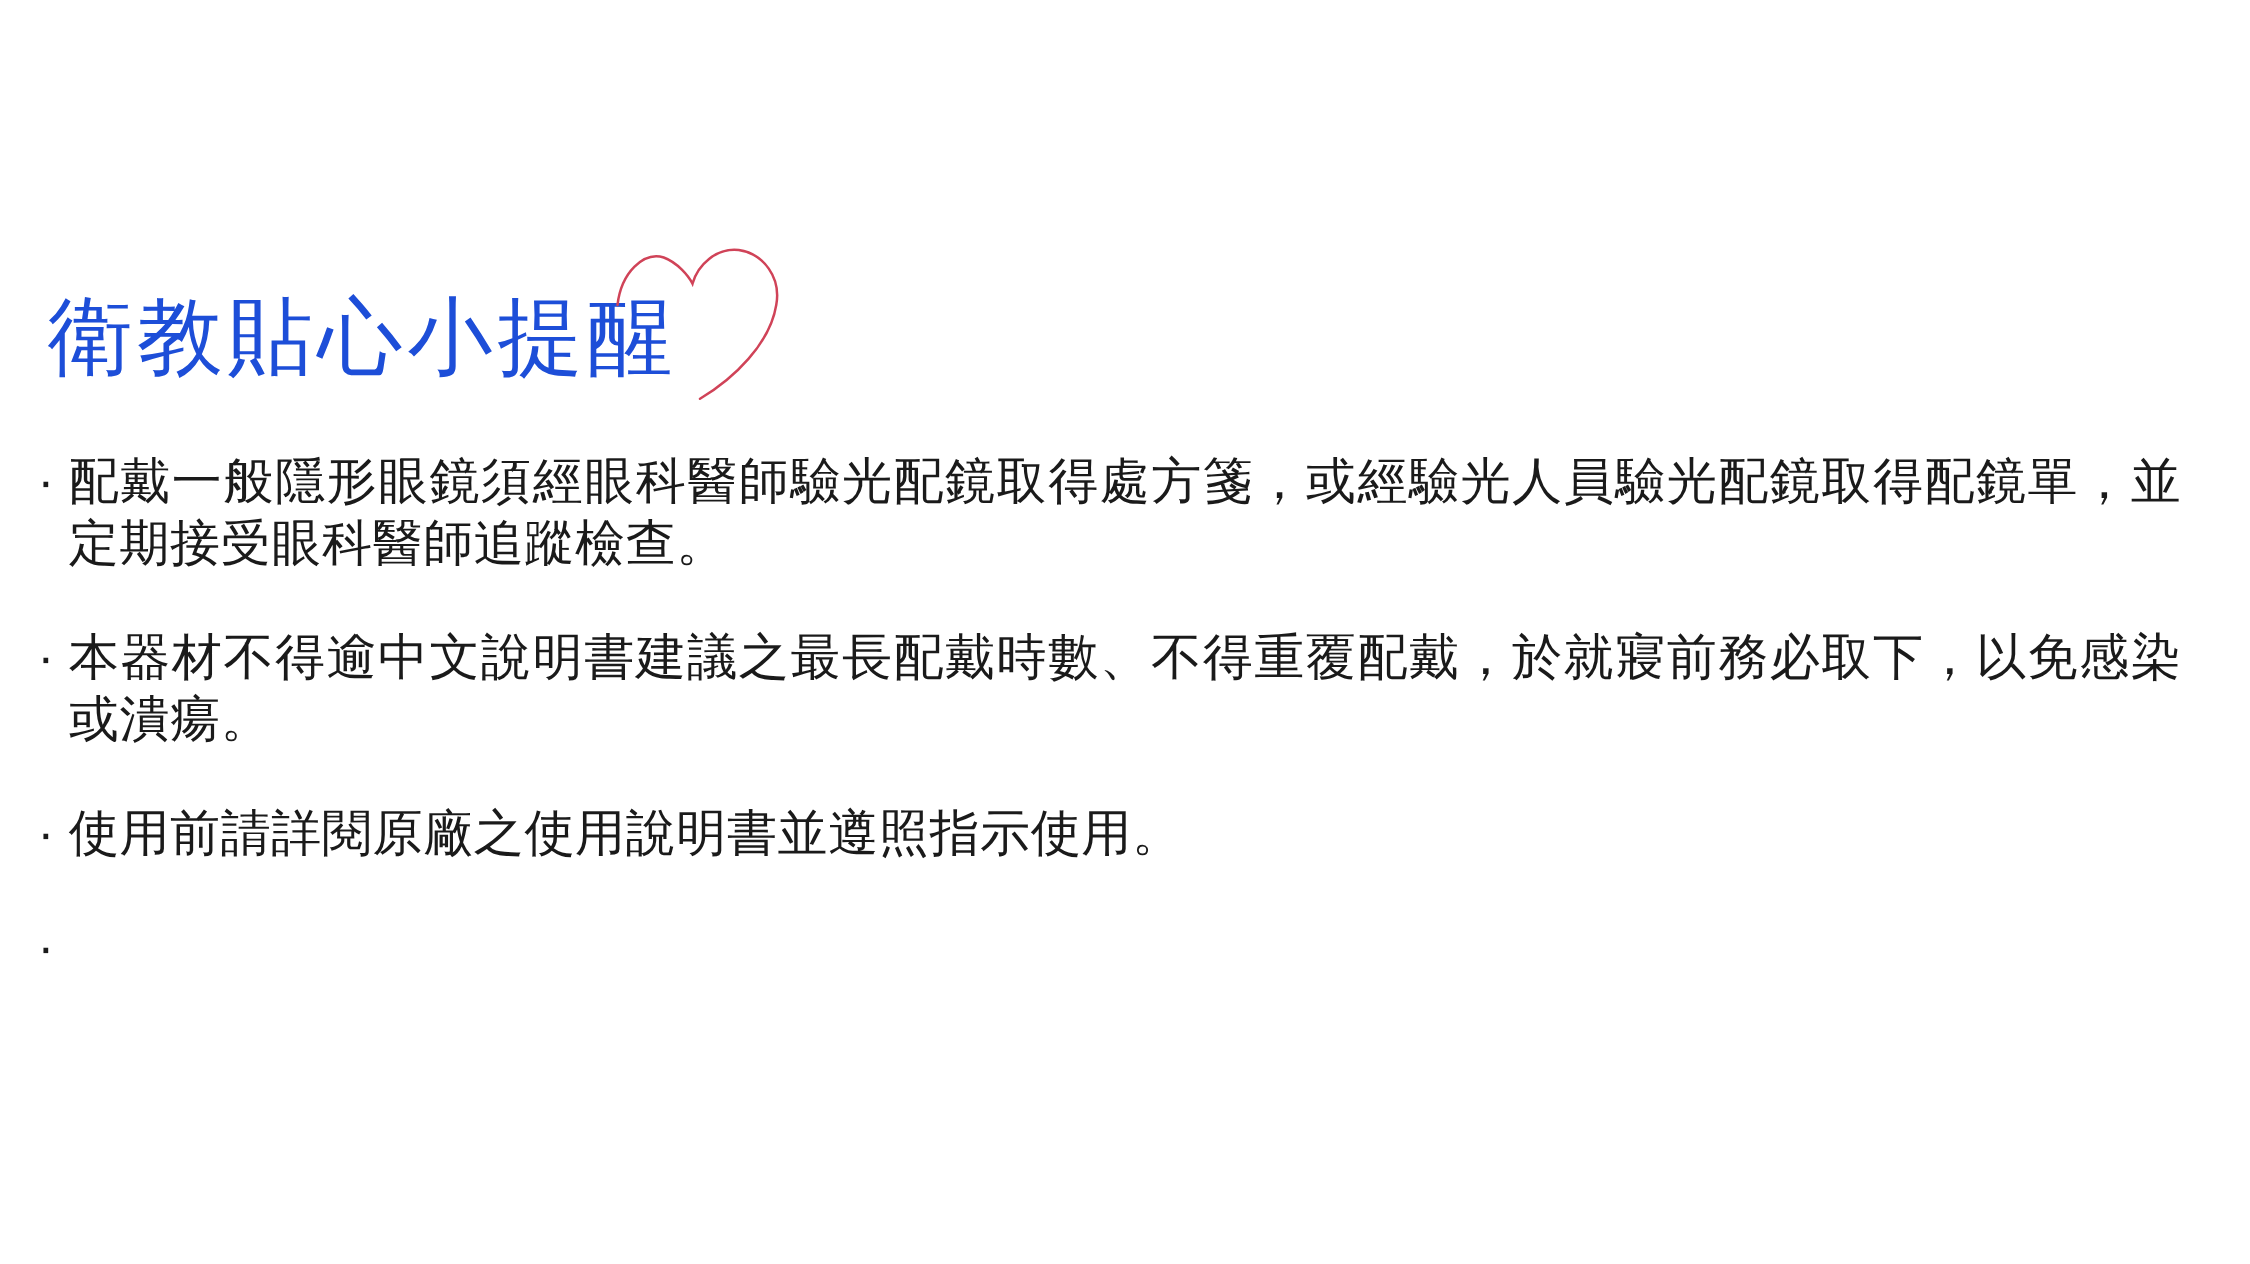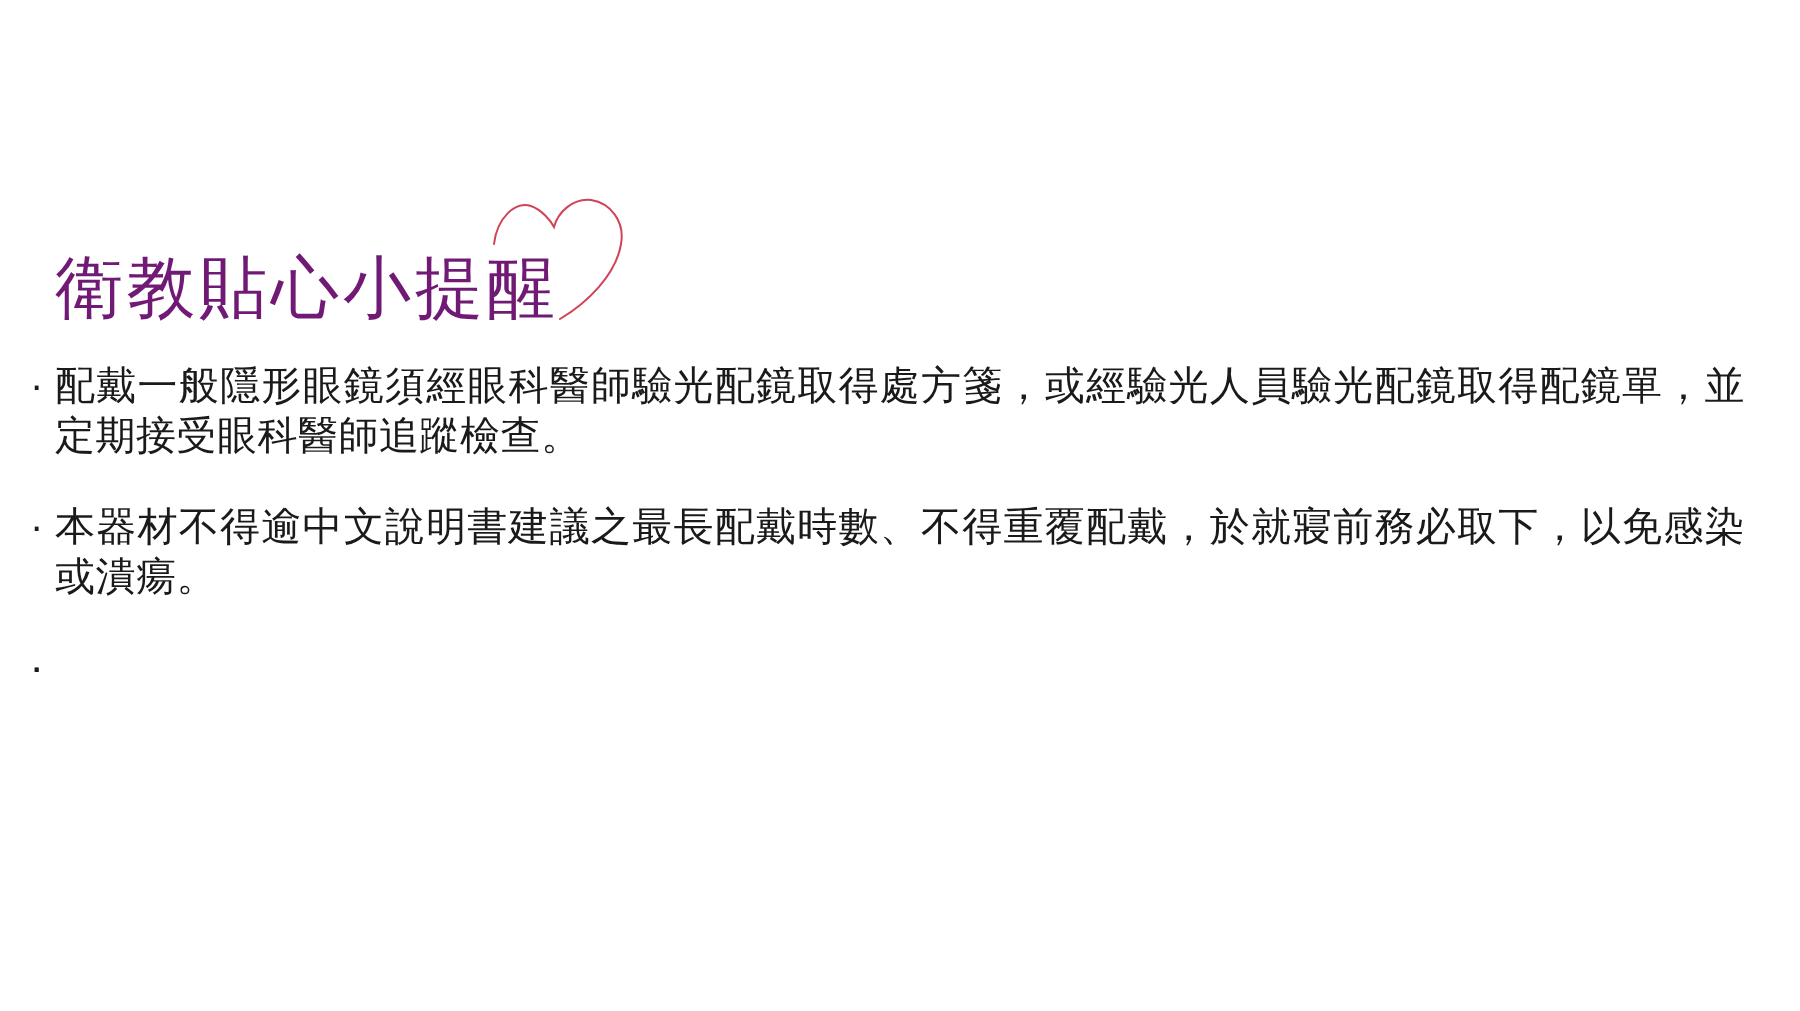--- a/index.html
+++ b/index.html
@@ -18,26 +18,26 @@
     background: #ffffff;
     color: #1a1a1a;
   }
   .header {
     position: absolute;
     left: 38px;
     top: 230px;
     height: 92px;
   }
   .page-title {
-    margin: 17px;
+    margin: 0;
     font-size: 68px;
     line-height: 80px;
     font-weight: 400;
     letter-spacing: 4px;
-    color: #701a75;
+    color: #1d4ed8;
     white-space: nowrap;
   }
   .heart {
     position: absolute;
     left: 490px;
     top: 194px;
     width: 136px;
     height: 128px;
     pointer-events: none;
   }
@@ -93,19 +93,20 @@
     <li class="notice-item">
       <span class="bullet">·</span>
       <span class="text">配戴一般隱形眼鏡須經眼科醫師驗光配鏡取得處方箋，或經驗光人員驗光配鏡取得配鏡單，並定期接受眼科醫師追蹤檢查。</span>
     </li>
     <li class="notice-item">
       <span class="bullet">·</span>
       <span class="text">本器材不得逾中文說明書建議之最長配戴時數、不得重覆配戴，於就寢前務必取下，以免感染或潰瘍。</span>
     </li>
     <li class="notice-item">
       <span class="bullet">·</span>
+      <span class="text">使用前請詳閱原廠之使用說明書並遵照指示使用。</span>
     </li>
     <li class="notice-item">
       <span class="bullet">·</span>
     </li>
   </ul>
 
 </div>
 
 </body></html>

